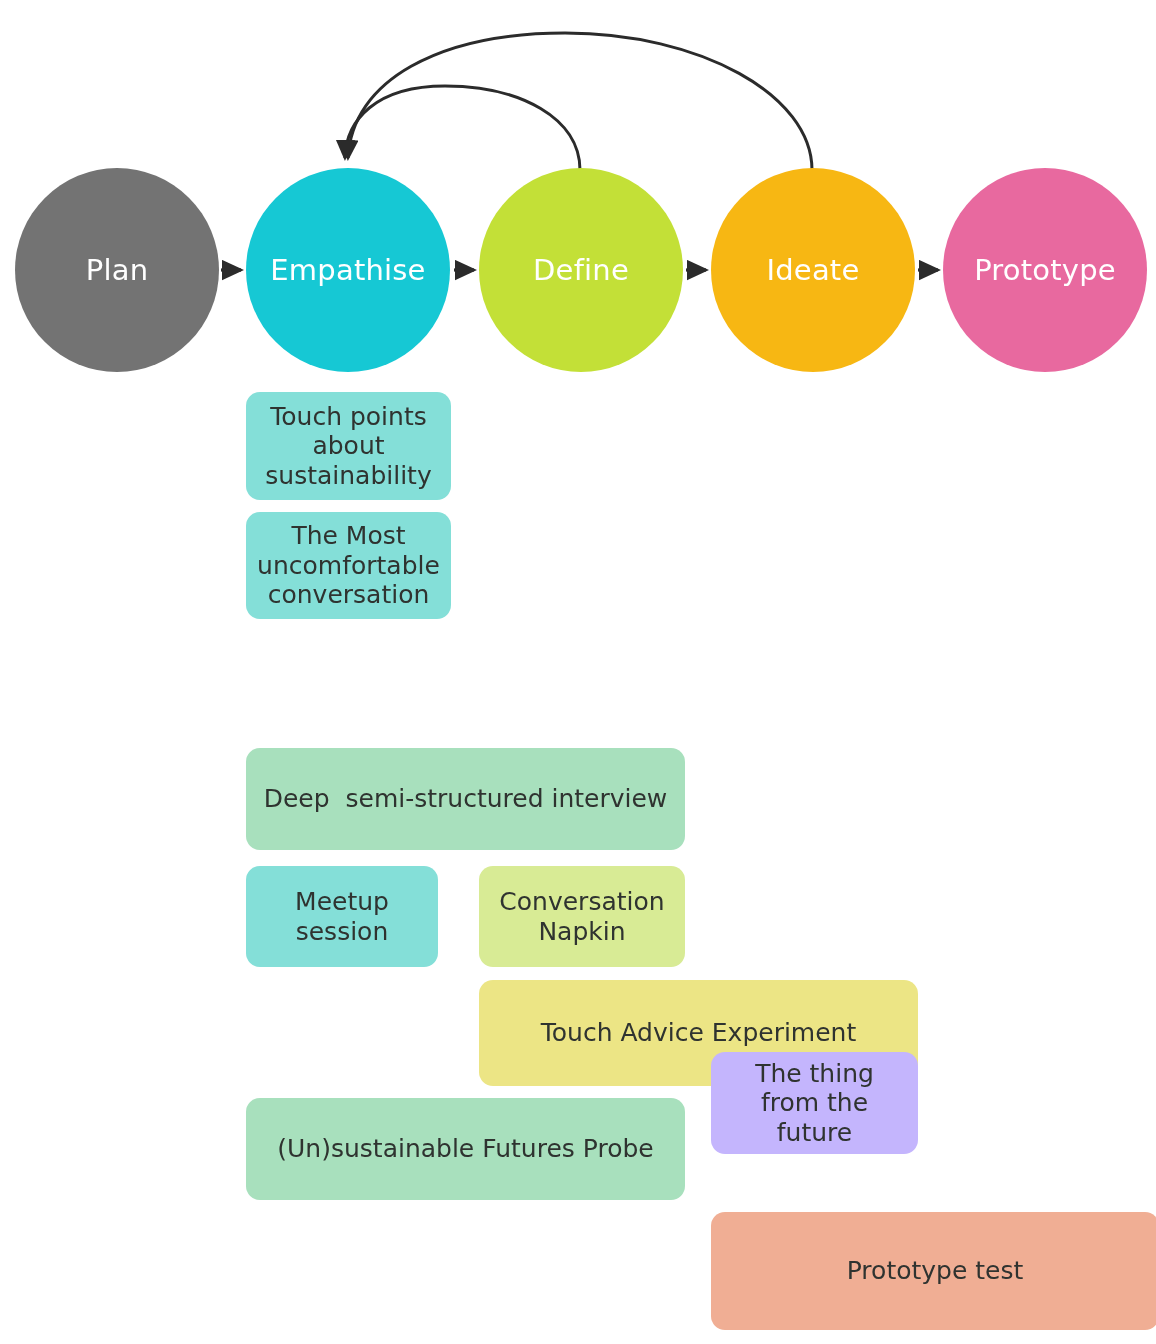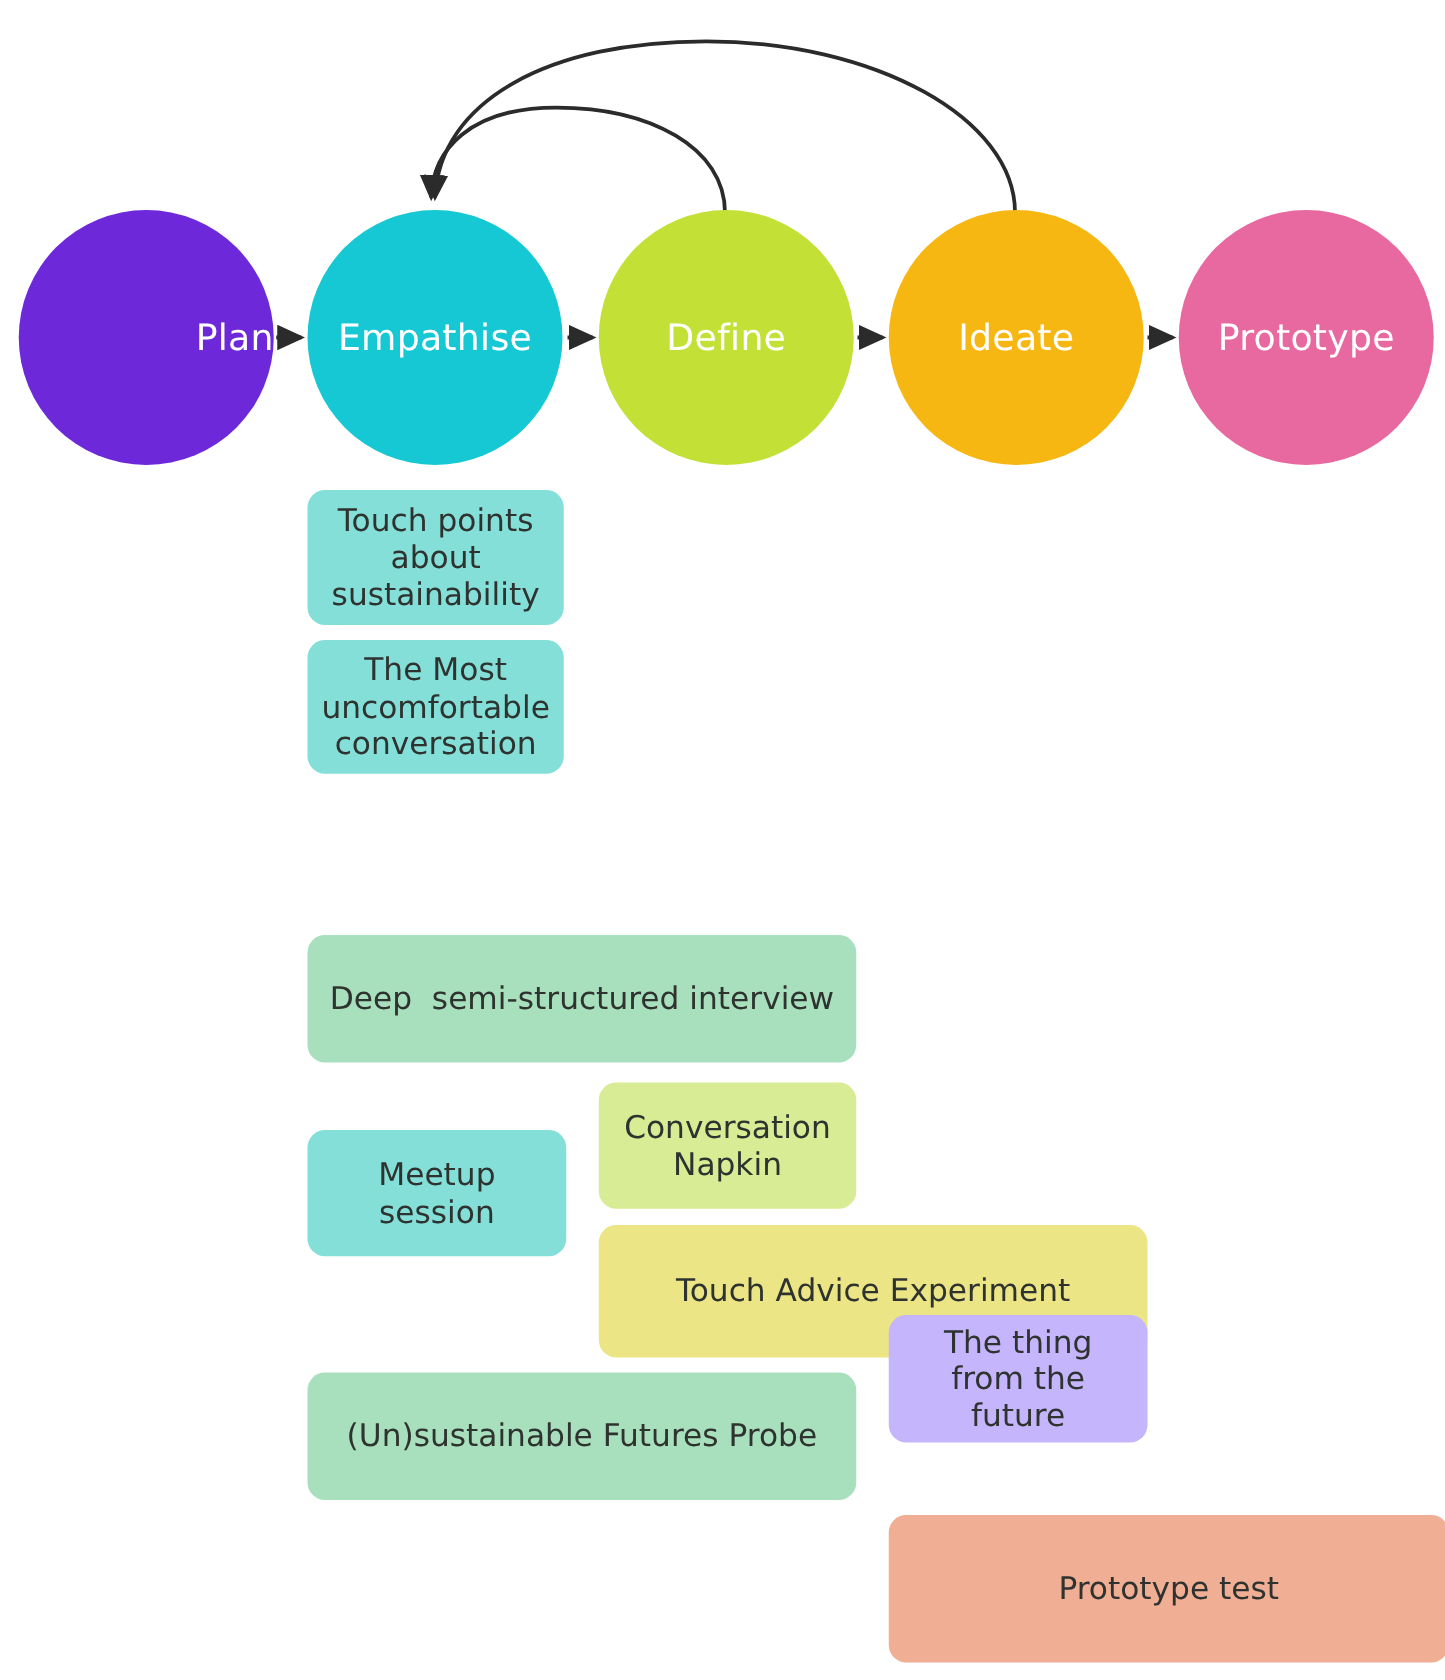--- a/index.html
+++ b/index.html
@@ -49,21 +49,21 @@
       <line x1="221" y1="270" x2="241" y2="270"></line>
       <line x1="454" y1="270" x2="474" y2="270"></line>
       <line x1="686" y1="270" x2="706" y2="270"></line>
       <line x1="918" y1="270" x2="938" y2="270"></line>
     </g>
 
     <path d="M 812,170 C 812,95 700,33 565,33 C 440,33 352,80 348,158" stroke="#2b2b2b" stroke-width="3" fill="none" marker-end="url(#ahd)"></path>
     <path d="M 580,170 C 580,118 520,86 445,86 C 376,86 346,120 345,158" stroke="#2b2b2b" stroke-width="3" fill="none" marker-end="url(#ahd)"></path>
   </svg>
 
-  <div class="circle" style="left:15px;top:168px;width:204px;height:204px;background:#6d28d9;justify-content:flex-end;">
+  <div class="circle" style="left:15px;top:168px;width:204px;height:204px;background:#737373;">
     <span>Plan</span>
   </div>
   <div class="circle" style="left:246px;top:168px;width:204px;height:204px;background:#16c8d4;">
     <span>Empathise</span>
   </div>
   <div class="circle" style="left:479px;top:168px;width:204px;height:204px;background:#c3e037;">
     <span>Define</span>
   </div>
   <div class="circle" style="left:711px;top:168px;width:204px;height:204px;background:#f7b713;">
     <span>Ideate</span>
@@ -78,21 +78,21 @@
 
   <div class="box" style="left:246px;top:512px;width:205px;height:107px;background:#84dfd8;">
     <span>The Most uncomfortable conversation</span>
   </div>
 
 
   <div class="box" style="left:246px;top:748px;width:439px;height:102px;background:#a8e0bd;">
     <span style="white-space:pre;">Deep  semi-structured interview</span>
   </div>
 
-  <div class="box" style="left:246px;top:866px;width:207px;height:101px;background:#84dfd8;margin-top:38px;">
+  <div class="box" style="left:246px;top:866px;width:192px;height:101px;background:#84dfd8;">
     <span style="max-width:120px;">Meetup session</span>
   </div>
 
   <div class="box" style="left:479px;top:866px;width:206px;height:101px;background:#d8eb95;">
     <span style="max-width:170px;">Conversation Napkin</span>
   </div>
 
   <div class="box" style="left:479px;top:980px;width:439px;height:106px;background:#ece585;">
     <span>Touch Advice Experiment</span>
   </div>

